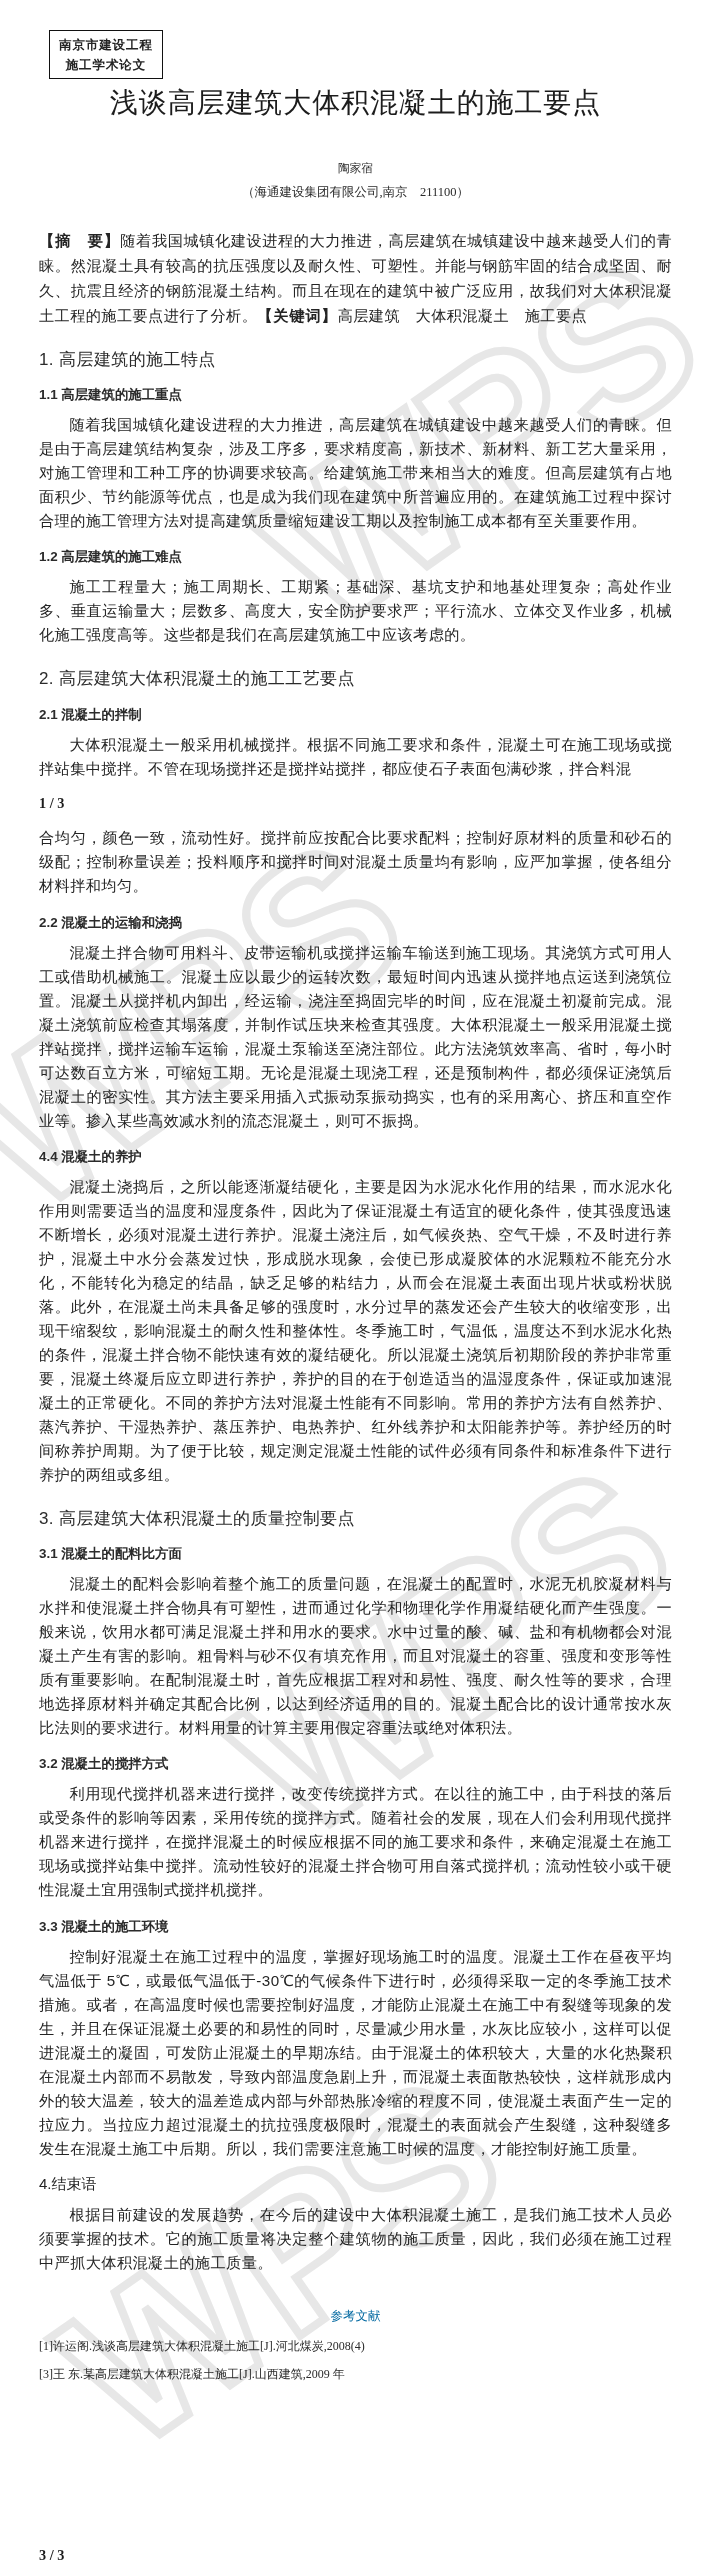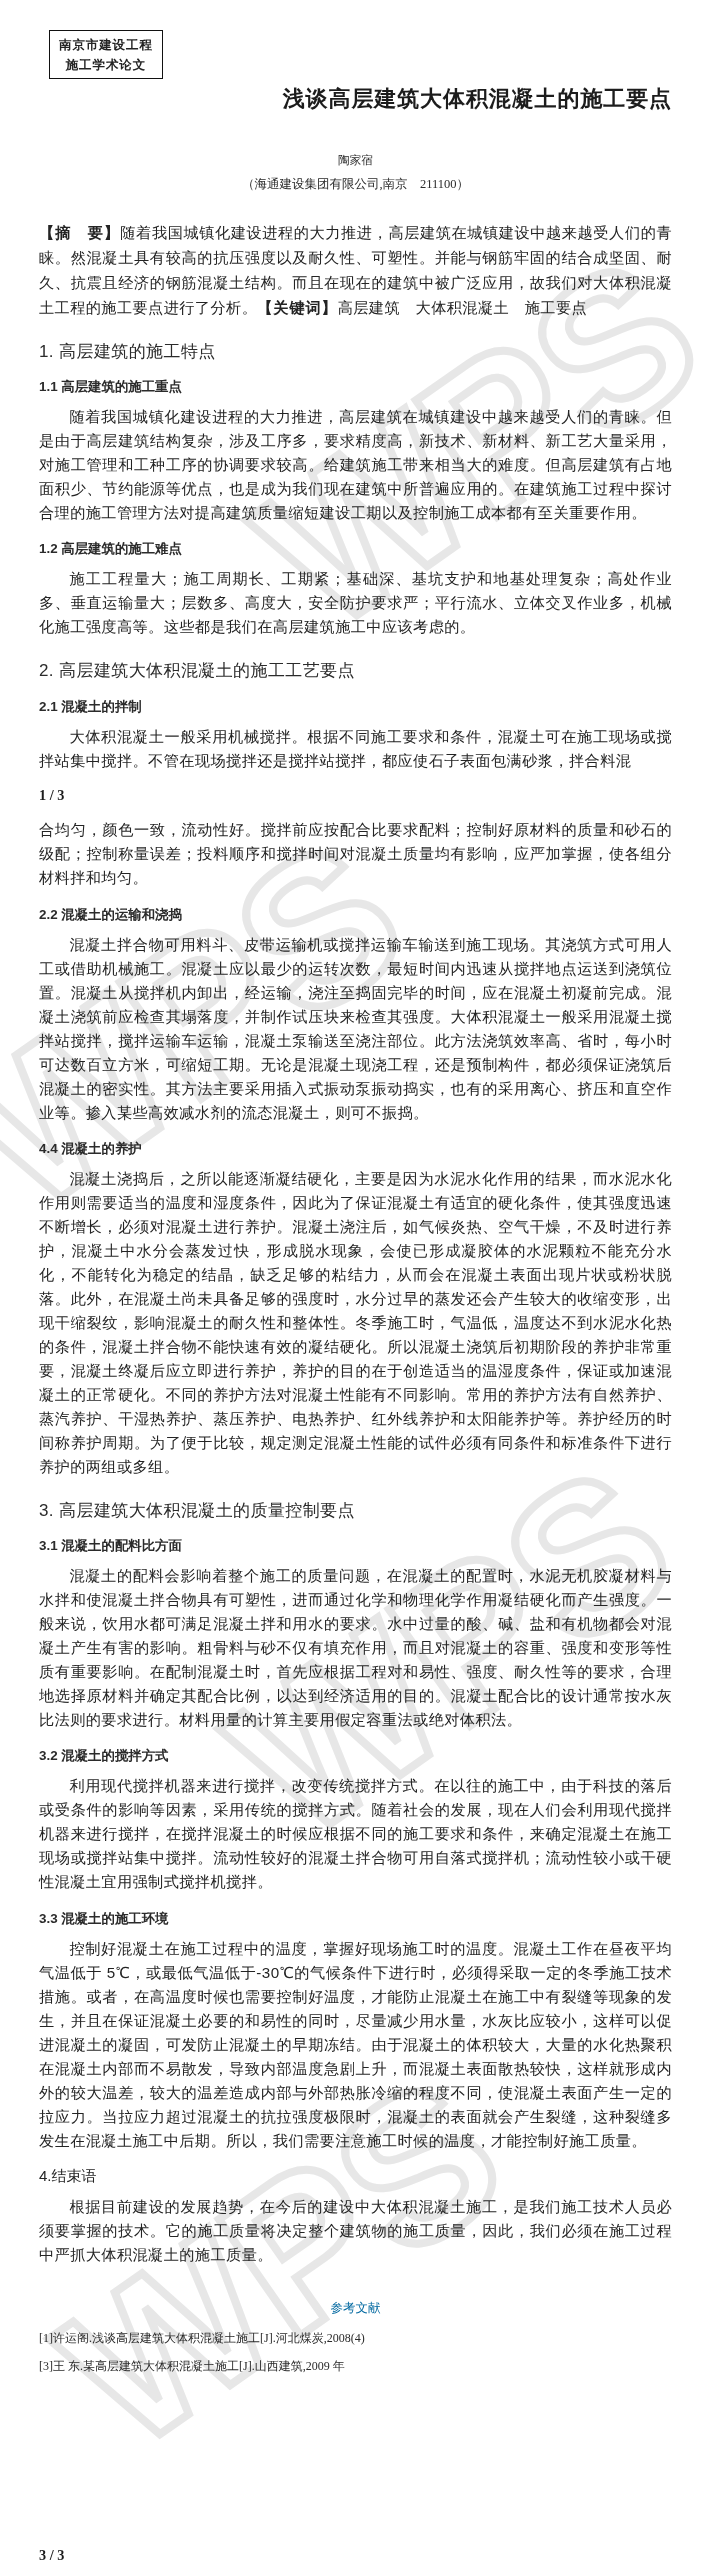--- a/index.html
+++ b/index.html
@@ -22,23 +22,23 @@
     position:absolute;left:49px;top:30px;z-index:1;
     border:1.8px solid #111;
     padding:3.6px 9px;
     text-align:center;
     font-size:12.5px;font-weight:bold;line-height:20px;
     letter-spacing:0.9px;
     background:transparent;
   }
   .title{
     margin:84px 0 0 0;
-    text-align:right;
+    text-align:center;
     font-family:"Liberation Serif",serif;
-    font-size:22px;font-weight:bold;letter-spacing:0.9px;
+    font-size:28px;font-weight:normal;letter-spacing:0.9px;
     color:#1c1c1c;
   }
   .author{margin-top:39px;text-align:center;font-size:11.6px;color:#2a2a2a;}
   .affil{margin-top:8px;text-align:center;font-size:12.5px;font-family:"Liberation Serif",serif;color:#2a2a2a;}
   .para{
     margin:5.4px 0;
     font-size:15.2px;line-height:24px;
     letter-spacing:0.4px;
     text-align:justify;text-justify:inter-ideograph;
     color:#242424;

